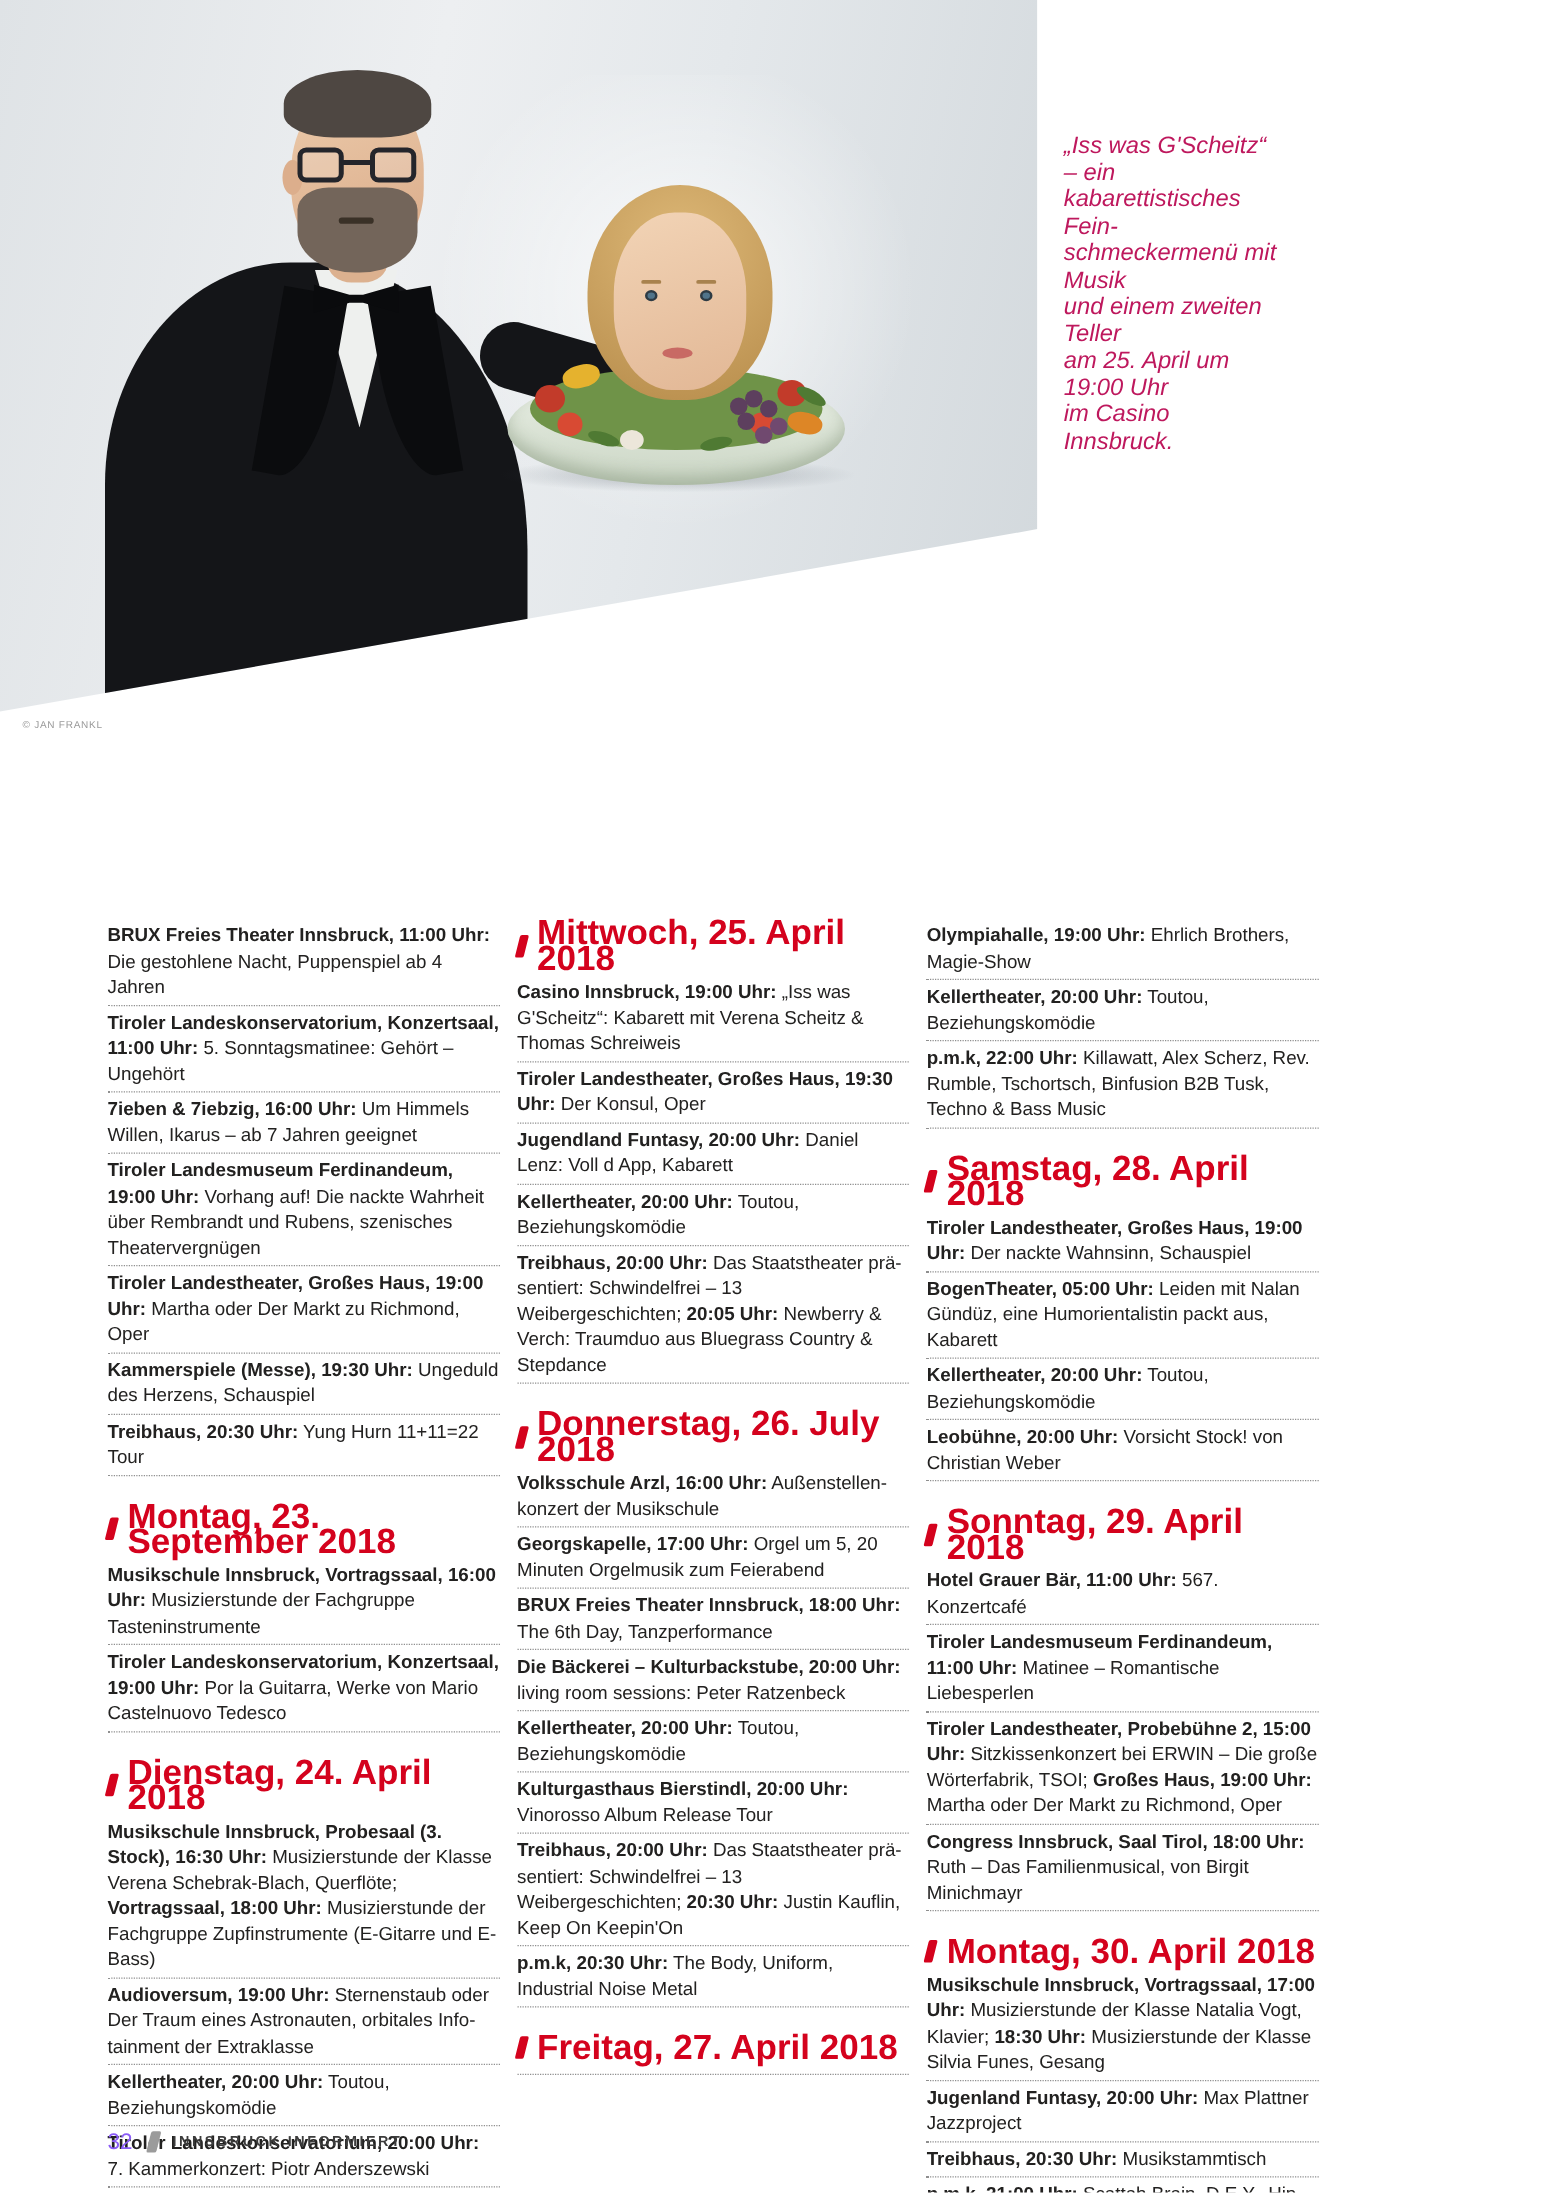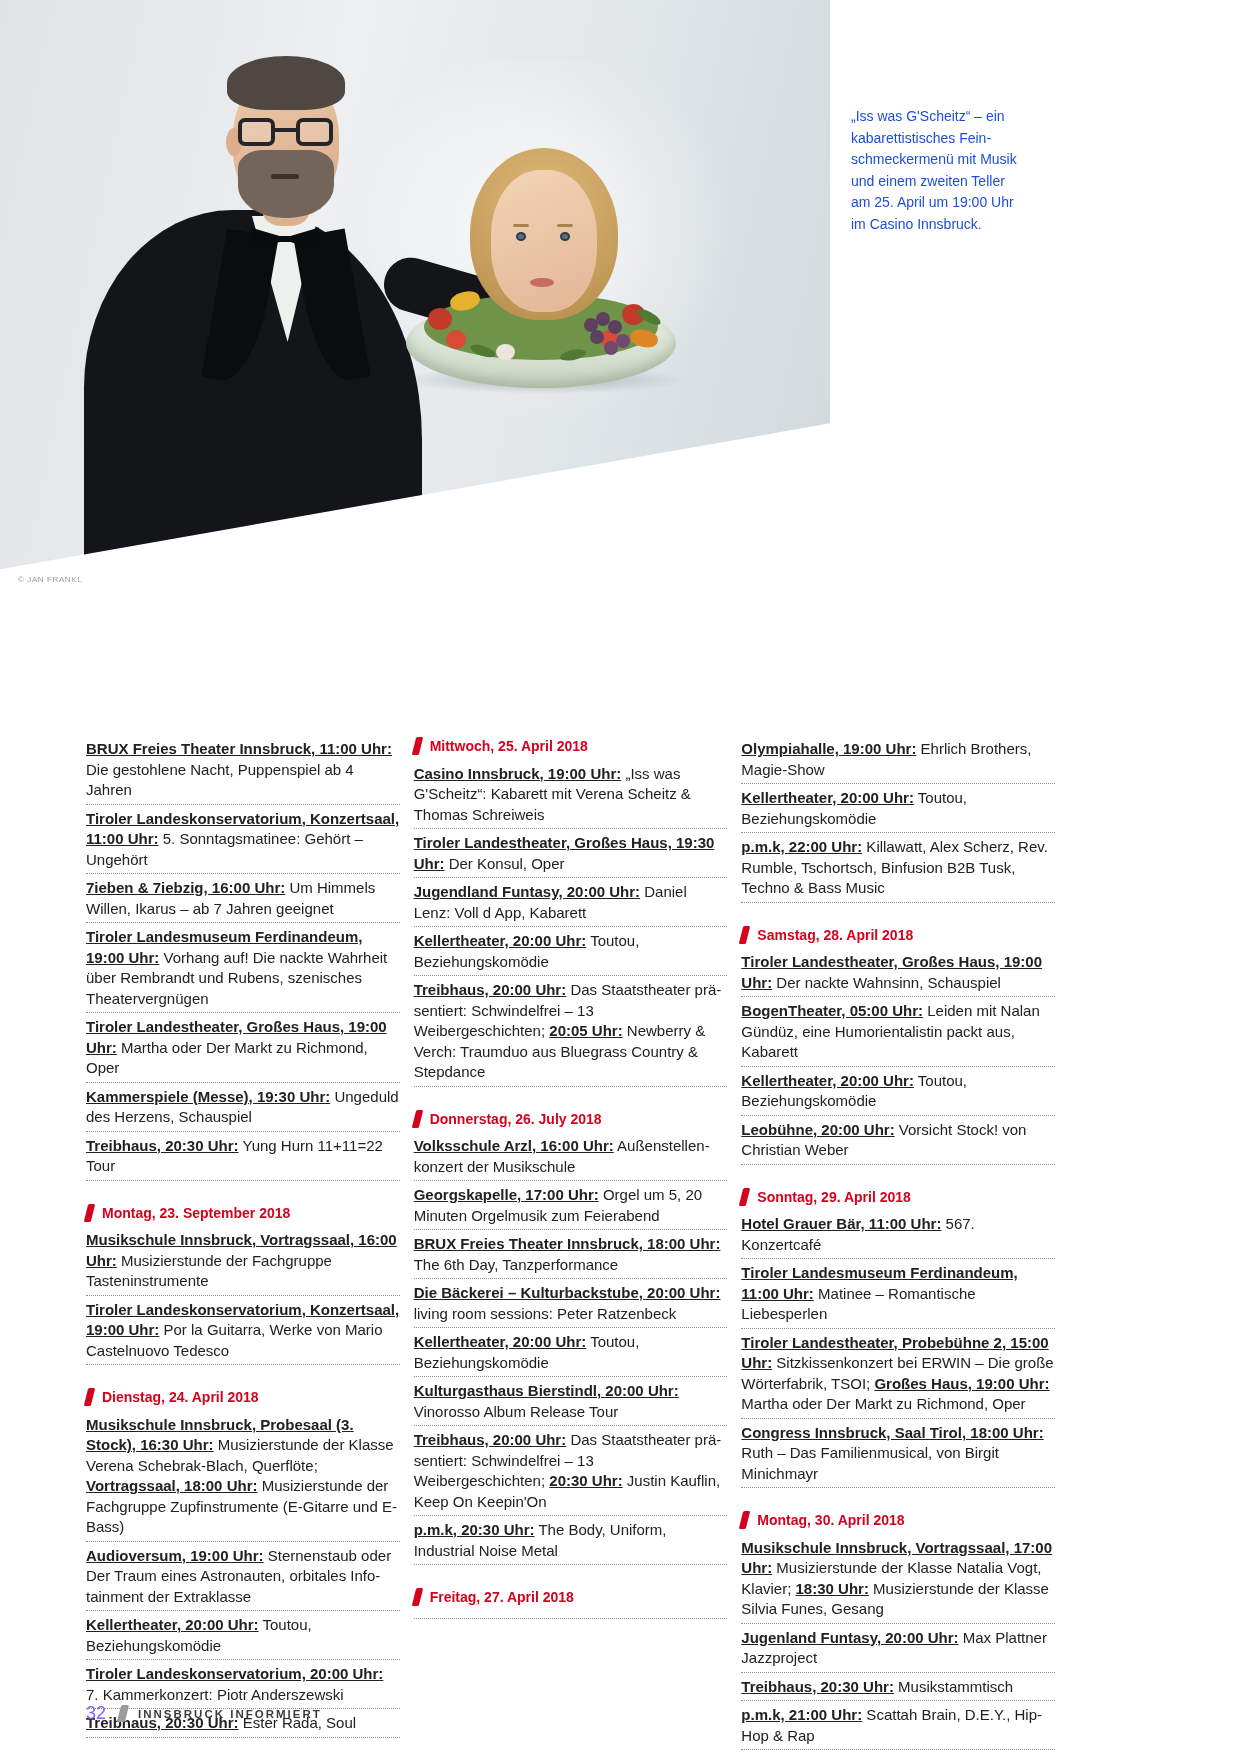--- a/index.html
+++ b/index.html
@@ -74,39 +74,39 @@
   .grape{width:14px;height:14px;background:#5d3f5e;}
   .g1{left:584px;top:318px;} .g2{left:596px;top:312px;} .g3{left:608px;top:320px;}
   .g4{left:590px;top:330px;} .g5{left:604px;top:341px;background:#70496f;} .g6{left:616px;top:334px;background:#70496f;}
   .mush{left:496px;top:344px;width:19px;height:16px;background:#ece6da;}
   .leaf{width:26px;height:10px;background:#4f7a33;border-radius:50%;}
   .lf1{left:470px;top:346px;transform:rotate(18deg);} .lf2{left:560px;top:350px;transform:rotate(-12deg);}
   .lf3{left:636px;top:312px;transform:rotate(30deg);}
   
   .caption{
     position:absolute;left:851px;top:106px;width:170px;
-    font-size:14px;line-height:21.5px;color:#1d4ed8;
+    font-style:italic;font-size:19px;line-height:21.5px;color:#be185d;
   }
   .credit{
     position:absolute;left:18px;top:575px;font-size:8px;letter-spacing:.6px;
     color:#9a9a9a;
   }
   
   .columns{
     position:absolute;left:86px;top:738px;width:969px;
     display:grid;grid-template-columns:repeat(3,1fr);column-gap:14px;
     font-size:15px;line-height:20.5px;
   }
   .event{
     padding:1px 0 3px;border-bottom:1px dotted var(--rule);margin-bottom:3px;
   }
-  .event .b{font-weight:700;text-decoration:underline;}
+  .event .b{font-weight:700;}
   .day{
     display:flex;align-items:center;margin:22px 0 6px;
-    font-size:14px;font-weight:700;color:var(--red);
+    font-size:28px;font-weight:700;color:var(--red);
   }
   .col > .day:first-child{margin-top:-2px;}
   .slash{
     display:inline-block;width:7px;height:18px;background:var(--red);
     transform:skewX(-14deg);border-radius:1.5px;margin-right:9px;flex:none;
   }
   
   .footer{
     position:absolute;left:86px;top:1703px;display:flex;align-items:center;
   }

